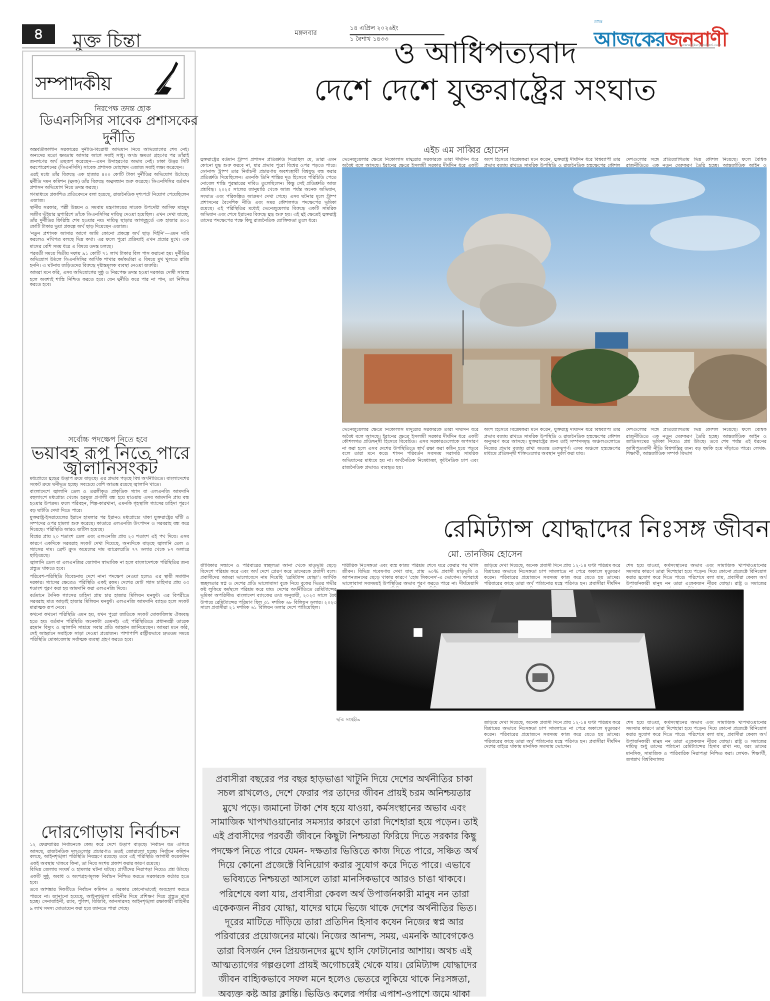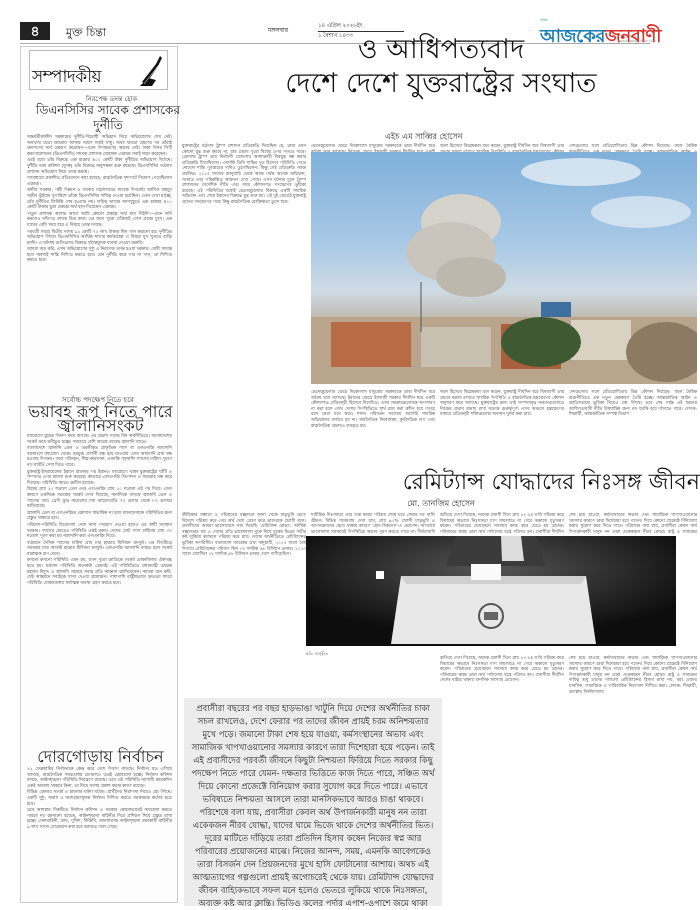--- a/index.html
+++ b/index.html
@@ -2,21 +2,21 @@
 <html><head>
 <meta charset="utf-8">
 <style>
 *{box-sizing:border-box;margin:0;padding:0}
 html,body{width:700px;height:910px;background:#fff;overflow:hidden}
 body{font-family:"DejaVu Sans",sans-serif;color:#222;position:relative}
 .abs{position:absolute}
 .txt{font-size:4.3px;line-height:5.6px;color:#444;text-align:justify;overflow:hidden;font-family:"DejaVu Serif",serif}
 .txt p{margin-bottom:1px;text-indent:0}
 #pagenum{left:20px;top:22px;width:30px;height:18px;background:#222;color:#fff;font-size:14px;font-weight:bold;text-align:center;line-height:18px}
-#section{left:66px;top:24px;font-size:11px;color:#222}
+#section{left:66px;top:24px;font-size:17px;color:#222}
 #day{left:268px;top:25px;font-size:6px;color:#333}
 #date1{left:318px;top:22px;font-size:5.5px;color:#333;border-bottom:0.6px solid #333;padding-bottom:1px;width:86px}
 #date2{left:318px;top:32px;font-size:5.5px;color:#333}
 #logo{left:540px;top:22px;font-size:18px;font-weight:bold;letter-spacing:-0.5px}
 #logo .a{color:#1a7fb8}
 #logo .b{color:#d9342b}
 #logo-url{left:620px;top:39px;font-size:3px;color:#888}
 #logo-tag{left:540px;top:18px;font-size:3px;color:#1a7fb8}
 #hdr-line{left:20px;top:43px;width:630px;height:1px;background:#aaa}
 

